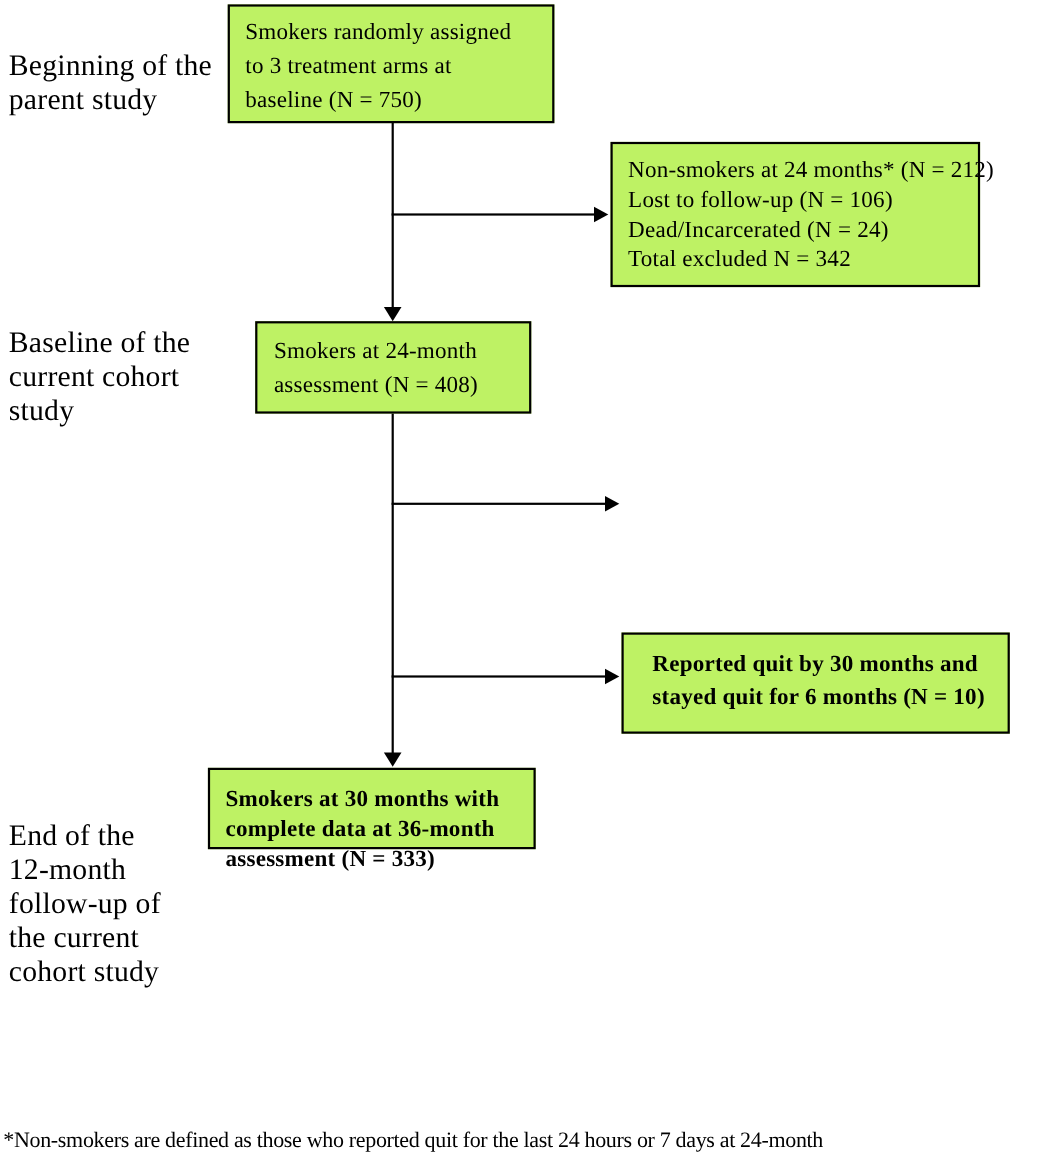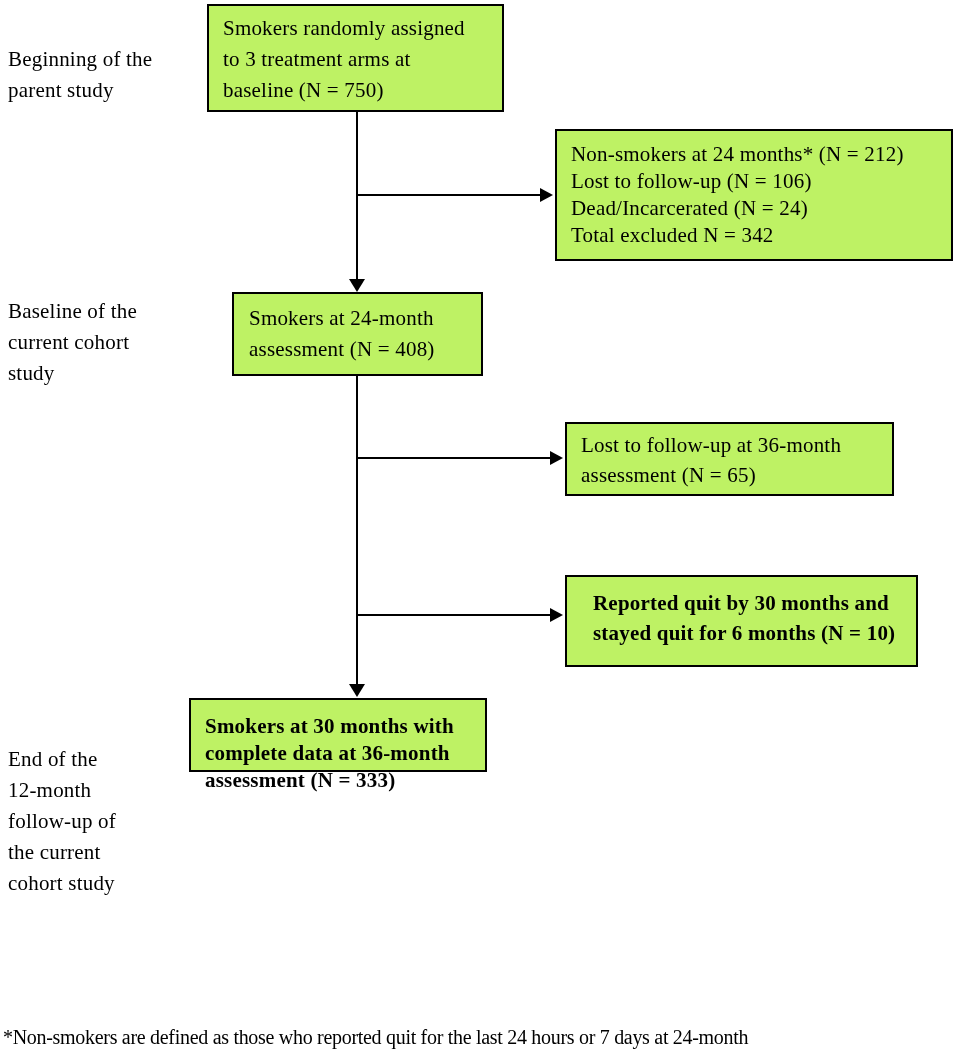--- a/index.html
+++ b/index.html
@@ -20,21 +20,21 @@
     position: absolute;
     box-sizing: border-box;
     border: 2px solid #000000;
     background: #bef264;
     font-size: 21px;
     letter-spacing: 0.2px;
   }
   .flow-box .ln { white-space: nowrap; }
   .stage-label {
     position: absolute;
-    font-size: 21px;
+    font-size: 27px;
     line-height: 31px;
     letter-spacing: 0.2px;
   }
   .stage-label .ln { white-space: nowrap; }
   .conn {
     position: absolute;
     background: #000000;
   }
   .arrow-down {
     position: absolute;
@@ -45,21 +45,21 @@
   }
   .arrow-right {
     position: absolute;
     width: 0; height: 0;
     border-top: 7px solid transparent;
     border-bottom: 7px solid transparent;
     border-left: 13px solid #000000;
   }
   
   .box-randomized { left: 207px; top: 4px;   width: 297px; height: 108px; padding: 7px 6px 0 14px;  line-height: 31px; }
-  .box-excluded   { left: 555px; top: 129px; width: 398px; height: 132px; padding: 10px 6px 0 14px; line-height: 27px; }
+  .box-excluded   { left: 555px; top: 129px; width: 336px; height: 132px; padding: 10px 6px 0 14px; line-height: 27px; }
   .box-smokers24  { left: 232px; top: 292px; width: 251px; height: 84px;  padding: 9px 6px 0 15px;  line-height: 31px; }
   .box-lost36     { left: 565px; top: 422px; width: 329px; height: 74px;  padding: 6px 6px 0 14px;  line-height: 30px; }
   .box-quit30     { left: 565px; top: 575px; width: 353px; height: 92px;  padding: 11px 6px 0 26px; line-height: 30px; font-weight: bold; }
   .box-smokers30  { left: 189px; top: 698px; width: 298px; height: 74px; padding: 13px 6px 0 14px; line-height: 27px; font-weight: bold; }
 
   .label-parent   { left: 8px; top: 44px;  }
   .label-baseline { left: 8px; top: 296px; }
   .label-end      { left: 8px; top: 697px; margin-top: 47px; }
 
   .footnote {
@@ -107,24 +107,20 @@
     <div class="ln">Lost to follow-up (N = 106)</div>
     <div class="ln">Dead/Incarcerated (N = 24)</div>
     <div class="ln">Total excluded N = 342</div>
   </div>
 
   <div class="flow-box box-smokers24">
     <div class="ln">Smokers at 24-month</div>
     <div class="ln">assessment (N = 408)</div>
   </div>
 
-  <div class="flow-box box-lost36">
-    <div class="ln">Lost to follow-up at 36-month</div>
-    <div class="ln">assessment (N = 65)</div>
-  </div>
 
   <div class="flow-box box-quit30">
     <div class="ln">Reported quit by 30 months and</div>
     <div class="ln">stayed quit for 6 months (N = 10)</div>
   </div>
 
   <div class="flow-box box-smokers30">
     <div class="ln">Smokers at 30 months with</div>
     <div class="ln">complete data at 36-month</div>
     <div class="ln">assessment (N = 333)</div>

